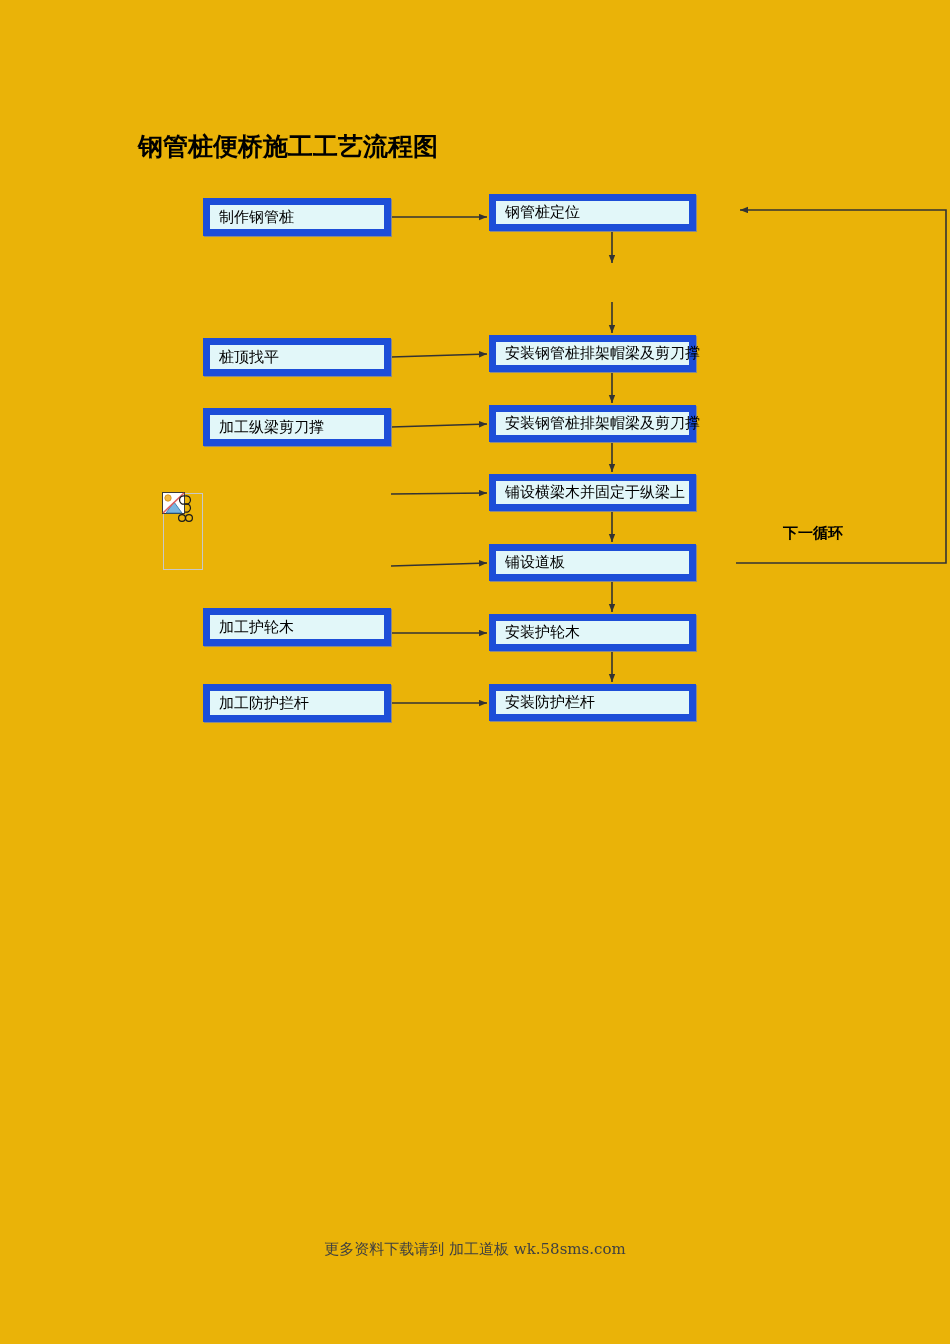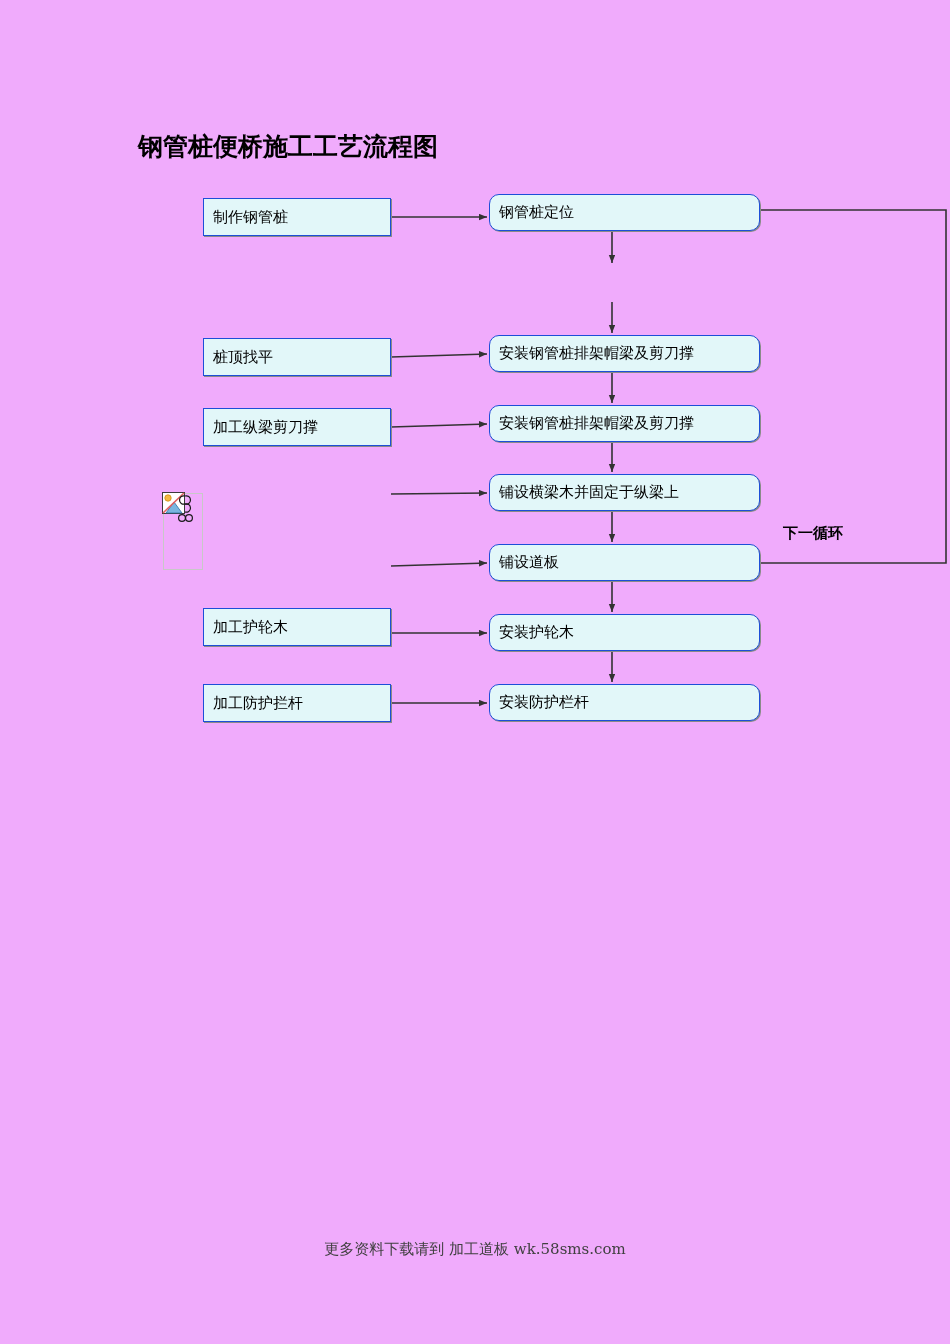--- a/index.html
+++ b/index.html
@@ -13,21 +13,21 @@
     position: relative;
     font-family: "DejaVu Sans", "Liberation Sans", sans-serif;
     overflow: hidden;
   }
 
   #page {
     position: absolute;
     left: 0; top: 0;
     width: 950px;
     height: 1344px;
-    background: #f0abfc;
+    background: #eab308;
   }
 
   
   #title {
     position: absolute;
     left: 138px;
     top: 130px;
     font-size: 25px;
     font-weight: bold;
     color: #000000;
@@ -42,34 +42,34 @@
     left: 0;
     top: 0;
     width: 950px;
     height: 780px;
   }
 
   .node {
     position: absolute;
     box-sizing: border-box;
     background: #e2f7f9;
-    border: 1px solid #1d4ed8;
+    border: 7px solid #1d4ed8;
     box-shadow: 1px 1px 0 0 #8a8a8a;
     display: flex;
     align-items: center;
     color: #000000;
     font-size: 15px;
     line-height: 1;
     padding-left: 9px;
     white-space: nowrap;
     font-family: "DejaVu Sans", "Liberation Sans", sans-serif;
   }
 
   .node-left  { left: 203px; width: 188px; height: 38px; }
-  .node-right { left: 489px; width: 271px; height: 37px; border-radius: 10px; }
+  .node-right { left: 489px; width: 207px; height: 37px; }
 
   
   #loop-label {
     position: absolute;
     left: 783px;
     top: 524px;
     font-size: 15px;
     color: #000000;
     white-space: nowrap;
     font-family: "DejaVu Sans", "Liberation Sans", sans-serif;

